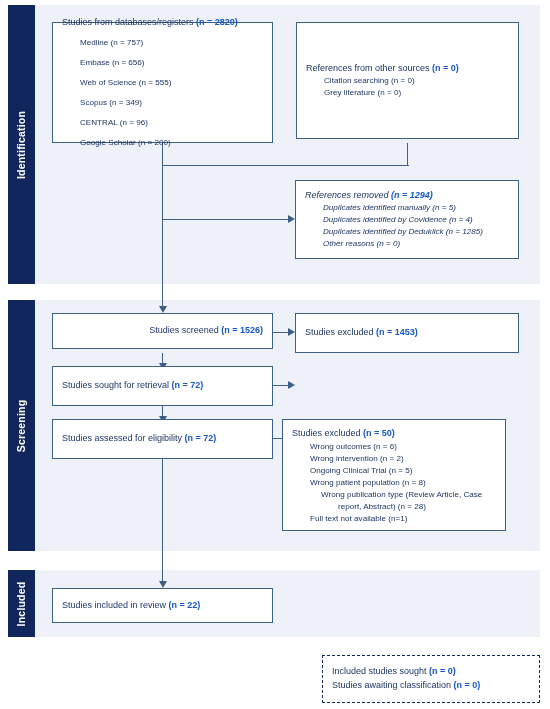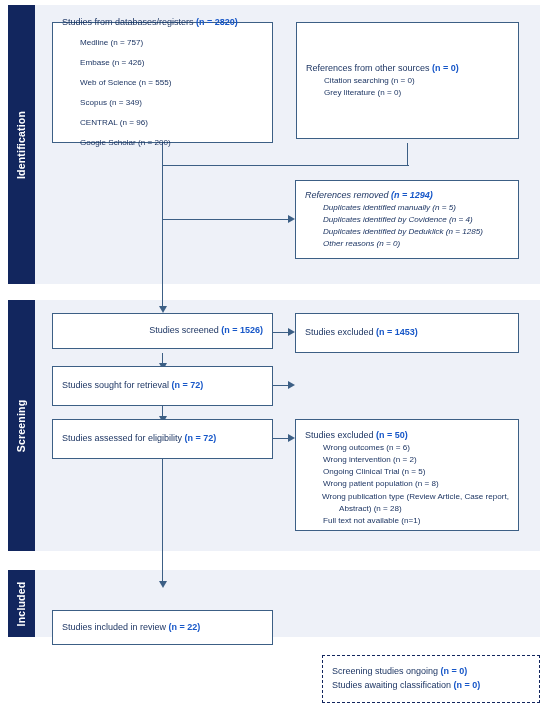--- a/index.html
+++ b/index.html
@@ -66,21 +66,21 @@
     font-weight: bold;
   }
   .node-sub {
     font-size: 8.1px;
     color: #17305f;
     line-height: 1.5;
     margin-left: 18px;
     text-indent: 0;
   }
   .node-sub.nohang {
-    margin-left: 17px;
+    margin-left: 29px;
     text-indent: -17px;
     padding-left: 17px;
   }
   .node-line {
     font-size: 9px;
     color: #17305f;
     line-height: 1.55;
   }
   .node-line .count {
     color: #1757c8;
@@ -158,21 +158,21 @@
   <div class="arrow-right" style="left:288px; top:434px;"></div>
 
   <div class="conn conn-v" style="left:162px; top:459px; width:1.4px; height:124px;"></div>
   <div class="arrow-down" style="left:158.5px; top:581px;"></div>
 
   <div class="node" style="left:52px; top:22px; width:221px; height:121px;gap:8px;">
     <div class="node-title">
       <span>Studies from databases/registers </span><span class="count">(n = 2820)</span>
     </div>
     <div class="node-sub">Medline (n = 757)</div>
-    <div class="node-sub">Embase (n = 426)</div>
+    <div class="node-sub">Embase (n = 656)</div>
     <div class="node-sub">Web of Science (n = 555)</div>
     <div class="node-sub">Scopus (n = 349)</div>
     <div class="node-sub">CENTRAL (n = 96)</div>
     <div class="node-sub">Google Scholar (n = 200)</div>
   </div>
 
   <div class="node" style="left:296px; top:22px; width:223px; height:117px;">
     <div class="node-title">
       <span>References from other sources </span><span class="count">(n = 0)</span>
     </div>
@@ -208,40 +208,40 @@
     </div>
   </div>
 
 
   <div class="node" style="left:52px; top:419px; width:221px; height:40px;">
     <div class="node-line">
       <span>Studies assessed for eligibility </span><span class="count">(n = 72)</span>
     </div>
   </div>
 
-  <div class="node" style="left:295px; top:419px; width:224px; height:112px; justify-content:flex-start; padding-top:9px;">
+  <div class="node" style="left:282px; top:419px; width:224px; height:112px; justify-content:center; padding-top:9px;">
     <div class="node-title">
       <span>Studies excluded </span><span class="count">(n = 50)</span>
     </div>
     <div class="node-sub">Wrong outcomes (n = 6)</div>
     <div class="node-sub">Wrong intervention (n = 2)</div>
     <div class="node-sub">Ongoing Clinical Trial (n = 5)</div>
     <div class="node-sub">Wrong patient population (n = 8)</div>
     <div class="node-sub nohang">Wrong publication type (Review Article, Case report, Abstract) (n = 28)</div>
     <div class="node-sub">Full text not available (n=1)</div>
   </div>
 
-  <div class="node" style="left:52px; top:588px; width:221px; height:35px;margin-top:22px;">
+  <div class="node" style="left:52px; top:588px; width:221px; height:35px;">
     <div class="node-line">
       <span>Studies included in review </span><span class="count">(n = 22)</span>
     </div>
   </div>
 
   <div class="node dashed" style="left:322px; top:655px; width:218px; height:48px;">
     <div class="node-line">
-      <span>Screening studies ongoing </span><span class="count">(n = 0)</span>
+      <span>Included studies sought </span><span class="count">(n = 0)</span>
     </div>
     <div class="node-line">
       <span>Studies awaiting classification </span><span class="count">(n = 0)</span>
     </div>
   </div>
 
 </div>
 
 </body></html>

